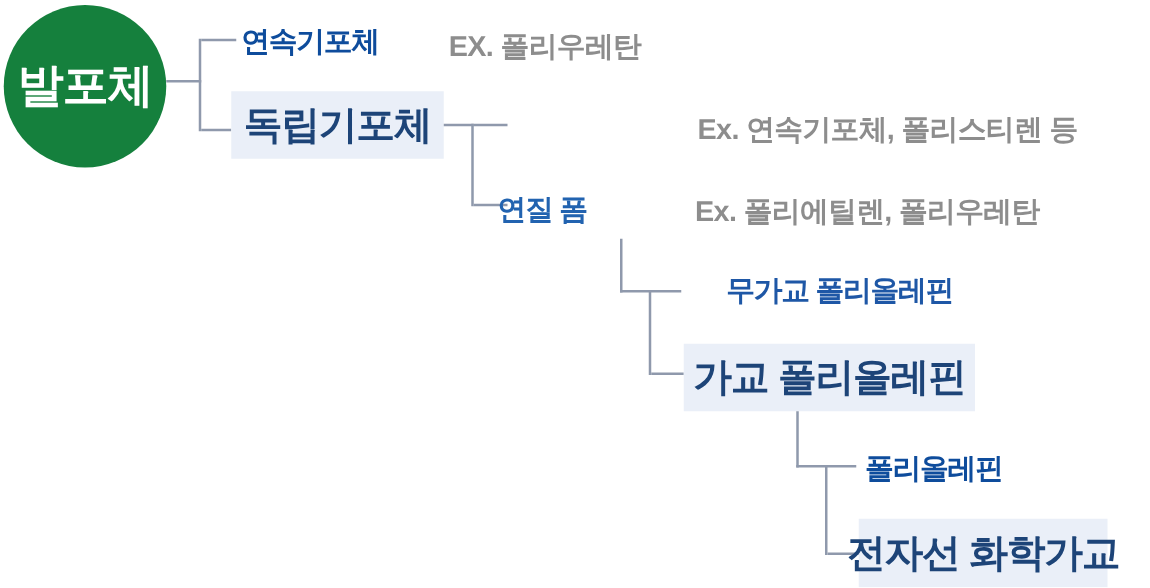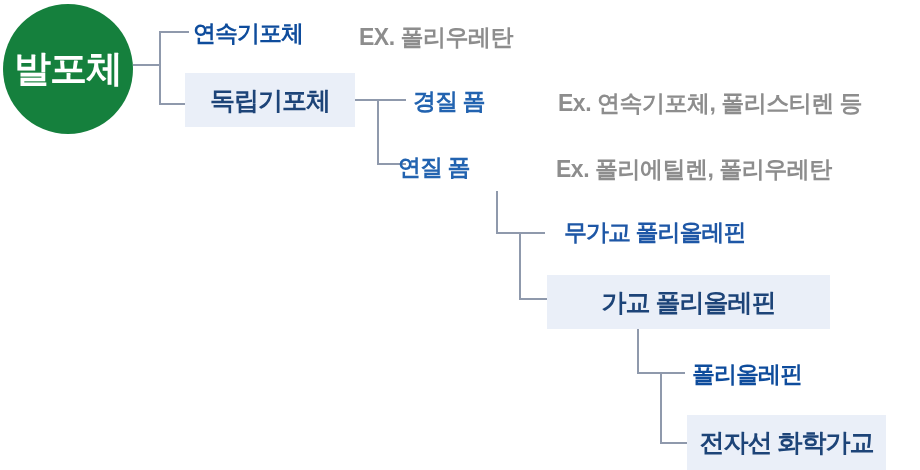--- a/index.html
+++ b/index.html
@@ -62,21 +62,21 @@
   
   .hl-box {
     position: absolute;
     background: #eaeff8;
     display: flex;
     align-items: center;
     justify-content: center;
   }
   .hl-box .hl-label {
     color: #1d4478;
-    font-size: 25px;
+    font-size: 31px;
     font-weight: bold;
     letter-spacing: -1px;
     white-space: nowrap;
   }
 </style>
 </head>
 <body>
 
 <div class="stage">
 
@@ -94,34 +94,33 @@
 
   <div class="hl-box" style="left:185px; top:73px; width:170px; height:54px;">
     <span class="hl-label">독립기포체</span>
   </div>
 
   <div class="line" style="left:355px; top:99px; width:24px; height:2px;"></div>
   <div class="line" style="left:377px; top:99px; width:2px; height:66px;"></div>
   <div class="line" style="left:379px; top:99px; width:27px; height:2px;"></div>
   <div class="line" style="left:379px; top:163px; width:27px; height:2px;"></div>
 
-  <div class="node-label blue-mid" style="left:413px; top:81px;">경질 폼</div>
   <div class="example-label" style="left:558px; top:89px;">Ex. 연속기포체, 폴리스티렌 등</div>
 
   <div class="node-label blue-mid" style="left:398px; top:147px;">연질 폼</div>
   <div class="example-label" style="left:556px; top:155px;">Ex. 폴리에틸렌, 폴리우레탄</div>
 
   <div class="line" style="left:496px; top:191px; width:2px; height:43px;"></div>
   <div class="line" style="left:496px; top:232px; width:49px; height:2px;"></div>
   <div class="line" style="left:519px; top:232px; width:2px; height:68px;"></div>
   <div class="line" style="left:521px; top:298px; width:26px; height:2px;"></div>
 
-  <div class="node-label blue-mid2" style="left:564px; top:212px;text-align:center;">무가교 폴리올레핀</div>
+  <div class="node-label blue-mid2" style="left:581px; top:212px;text-align:center;">무가교 폴리올레핀</div>
 
-  <div class="hl-box" style="left:547px; top:275px; width:283px; height:54px;">
+  <div class="hl-box" style="left:547px; top:275px; width:233px; height:54px;">
     <span class="hl-label">가교 폴리올레핀</span>
   </div>
 
   <div class="line" style="left:637px; top:329px; width:2px; height:45px;"></div>
   <div class="line" style="left:637px; top:372px; width:48px; height:2px;"></div>
   <div class="line" style="left:660px; top:372px; width:2px; height:72px;"></div>
   <div class="line" style="left:662px; top:442px; width:25px; height:2px;"></div>
 
   <div class="node-label blue-strong" style="left:692px; top:354px;">폴리올레핀</div>
 

